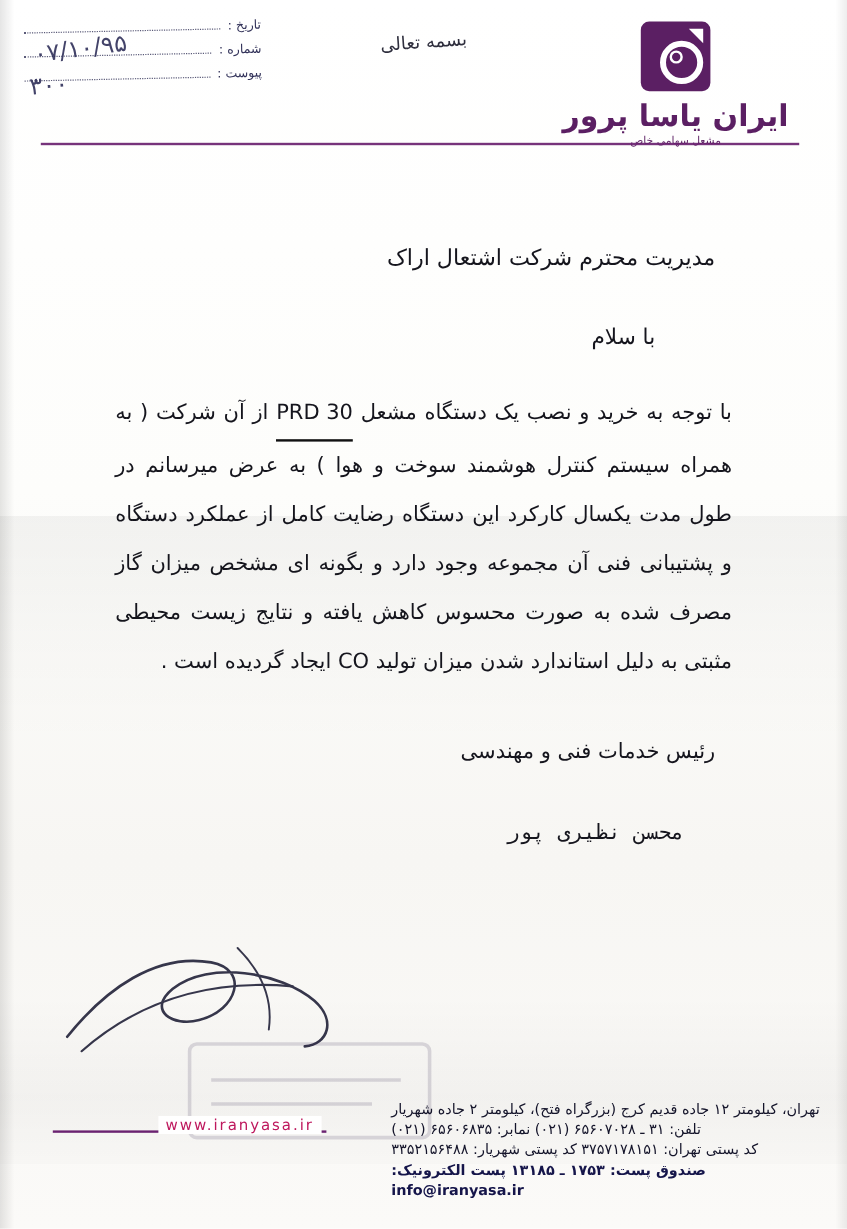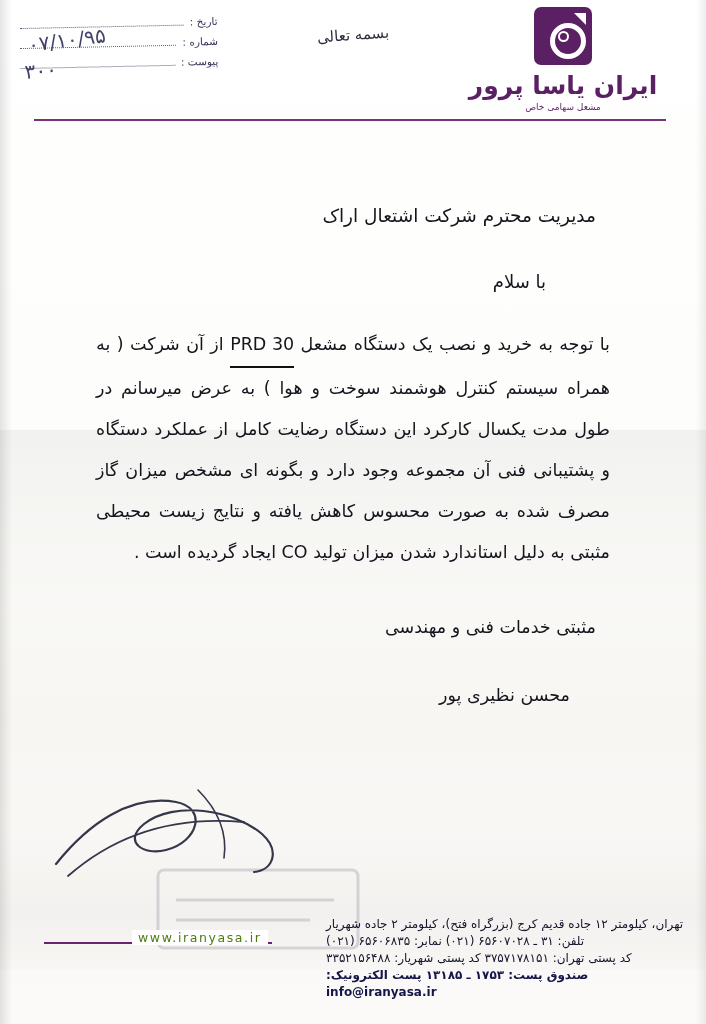--- a/index.html
+++ b/index.html
@@ -117,21 +117,21 @@
     font-size: 15px;
     color: #2e2e3d;
     font-family: "DejaVu Serif", "Liberation Serif", serif;
     transform: rotate(-4deg);
     letter-spacing: 0.5px;
   }
 
   
   .logo-wrap {
     position: absolute;
-    top: 7px;
+    top: 18px;
     right: 28px;
     width: 230px;
     text-align: center;
   }
   .logo-mark {
     width: 58px;
     height: 58px;
     margin: 0 auto;
     background: #5b1f63;
     border-radius: 7px;
@@ -236,20 +236,21 @@
   }
   .signer-title {
     margin-top: 34px;
     padding-right: 14px;
     font-size: 17.5px;
   }
   .signer-name {
     margin-top: 28px;
     padding-right: 40px;
     font-size: 17.5px;
+    font-family: Liberation Mono, monospace;
   }
 
   
   .signature {
     position: absolute;
     top: 772px;
     left: 48px;
     width: 280px;
     height: 120px;
     opacity: .85;
@@ -279,21 +280,21 @@
     top: 28px;
     height: 2px;
     background: #6a2270;
   }
   .site {
     position: absolute;
     left: 132px;
     top: 16px;
     font-size: 12.5px;
     letter-spacing: 1.6px;
-    color: #4d7c0f;
+    color: #be185d;
     direction: ltr;
     background: #fff;
     padding: 0 6px;
   }
   .addr {
     position: absolute;
     right: 10px;
     top: 2px;
     width: 370px;
     text-align: left;
@@ -348,21 +349,21 @@
     <div class="salutation">با سلام</div>
 
     <div class="para">
       <span>با توجه به خرید و نصب یک دستگاه مشعل</span>
       <span class="hl">PRD 30</span>
       <span>از آن شرکت ( به همراه سیستم کنترل هوشمند سوخت و هوا ) به عرض میرسانم در طول مدت یکسال کارکرد این دستگاه رضایت کامل از عملکرد دستگاه و پشتیبانی فنی آن مجموعه وجود دارد و بگونه ای مشخص میزان گاز مصرف شده به صورت محسوس کاهش یافته و نتایج زیست محیطی مثبتی به دلیل استاندارد شدن میزان تولید</span>
       <span class="ltr-word">CO</span>
       <span>ایجاد گردیده است .</span>
     </div>
 
-    <div class="signer-title">مثبتی خدمات فنی و مهندسی</div>
+    <div class="signer-title">رئیس خدمات فنی و مهندسی</div>
     <div class="signer-name">محسن نظیری پور</div>
   </div>
 
   <svg class="signature" viewBox="0 0 280 120">
     <path d="M8,92 C40,52 82,22 128,30 C160,36 150,70 118,78 C96,84 74,70 96,52 C126,28 186,38 214,62 C232,78 226,98 206,100" fill="none" stroke="#15152e" stroke-width="2.2" stroke-linecap="round"></path>
     <path d="M20,104 C70,60 130,44 196,50" fill="none" stroke="#15152e" stroke-width="1.8" stroke-linecap="round"></path>
     <path d="M150,18 C168,36 180,58 176,86" fill="none" stroke="#15152e" stroke-width="1.6" stroke-linecap="round"></path>
   </svg>
 
   <svg class="stamp-ghost" viewBox="0 0 230 110">

